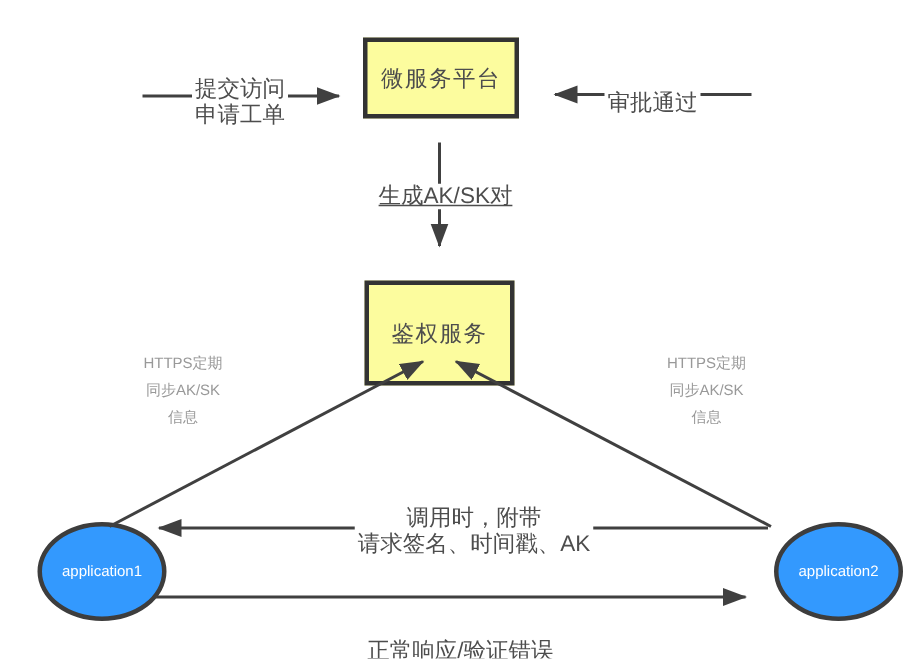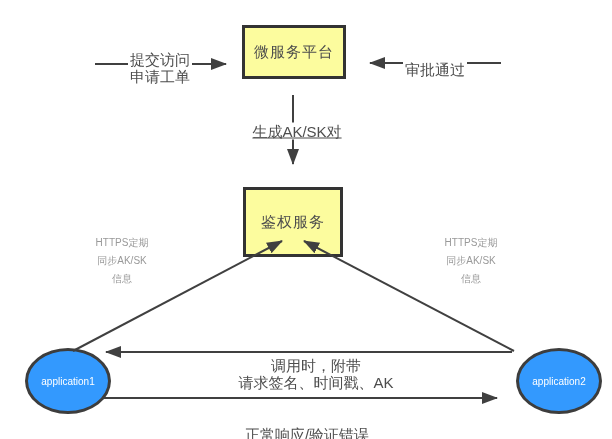--- a/index.html
+++ b/index.html
@@ -64,21 +64,21 @@
   }
   #platform-node { left: 242px; top: 25px;  width: 104px; height: 54px; }
   #auth-node     { left: 243px; top: 168px; width: 100px; height: 70px; margin-top: 19px; }
   #app1-node     { left: 25px;  top: 348px; width: 86px;  height: 66px; }
   #app2-node     { left: 500px; top: 348px; width: 86px;  height: 66px; margin-left: 16px; }
   #submit-label    { left: 160px; top: 68px; }
   #approve-label   { left: 435px; top: 69px; }
   #generate-label  { left: 297px; top: 131px; text-decoration: underline; }
   #sync-left-label { left: 122px; top: 261px; }
   #sync-right-label{ left: 471px; top: 261px; }
-  #call-label      { left: 316px; top: 354px; margin-top: 20px; }
+  #call-label      { left: 316px; top: 354px; }
   #response-label  { left: 307px; top: 398px; margin-top: 36px; }
 </style>
 </head>
 <body>
 
 <div class="canvas">
 
   <div class="node rect" id="platform-node">
     <span>微服务平台</span>
   </div>

